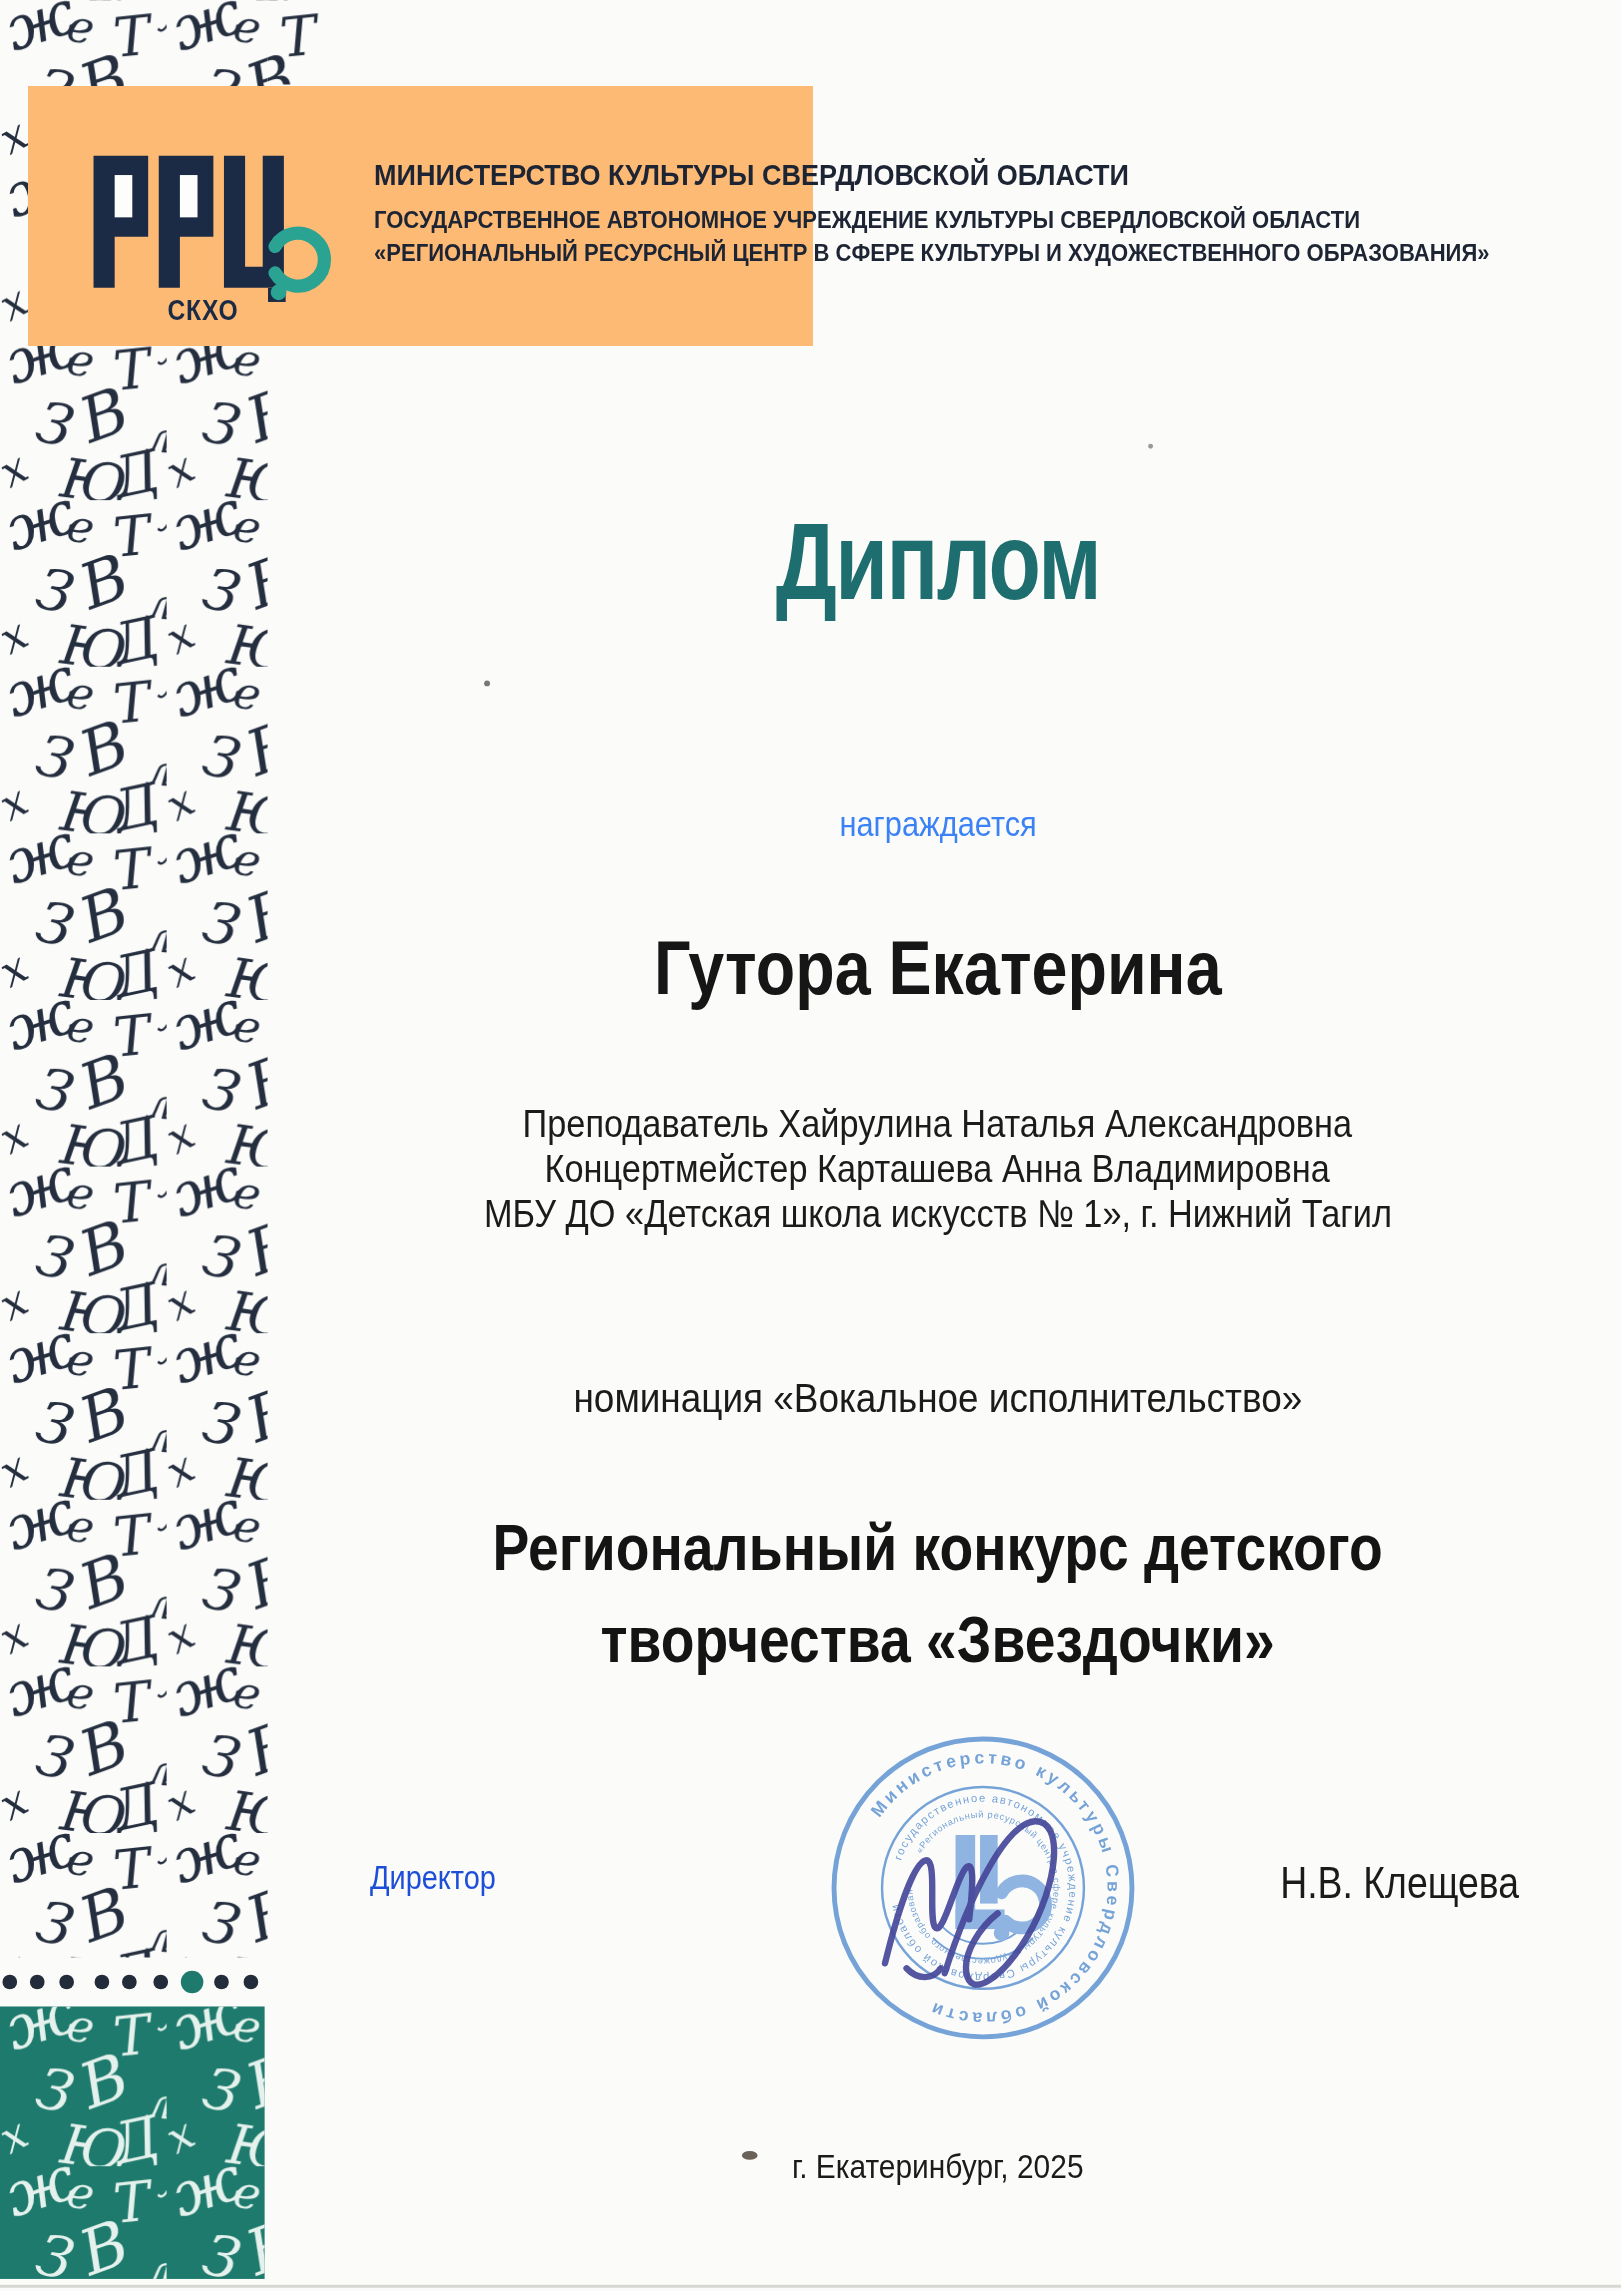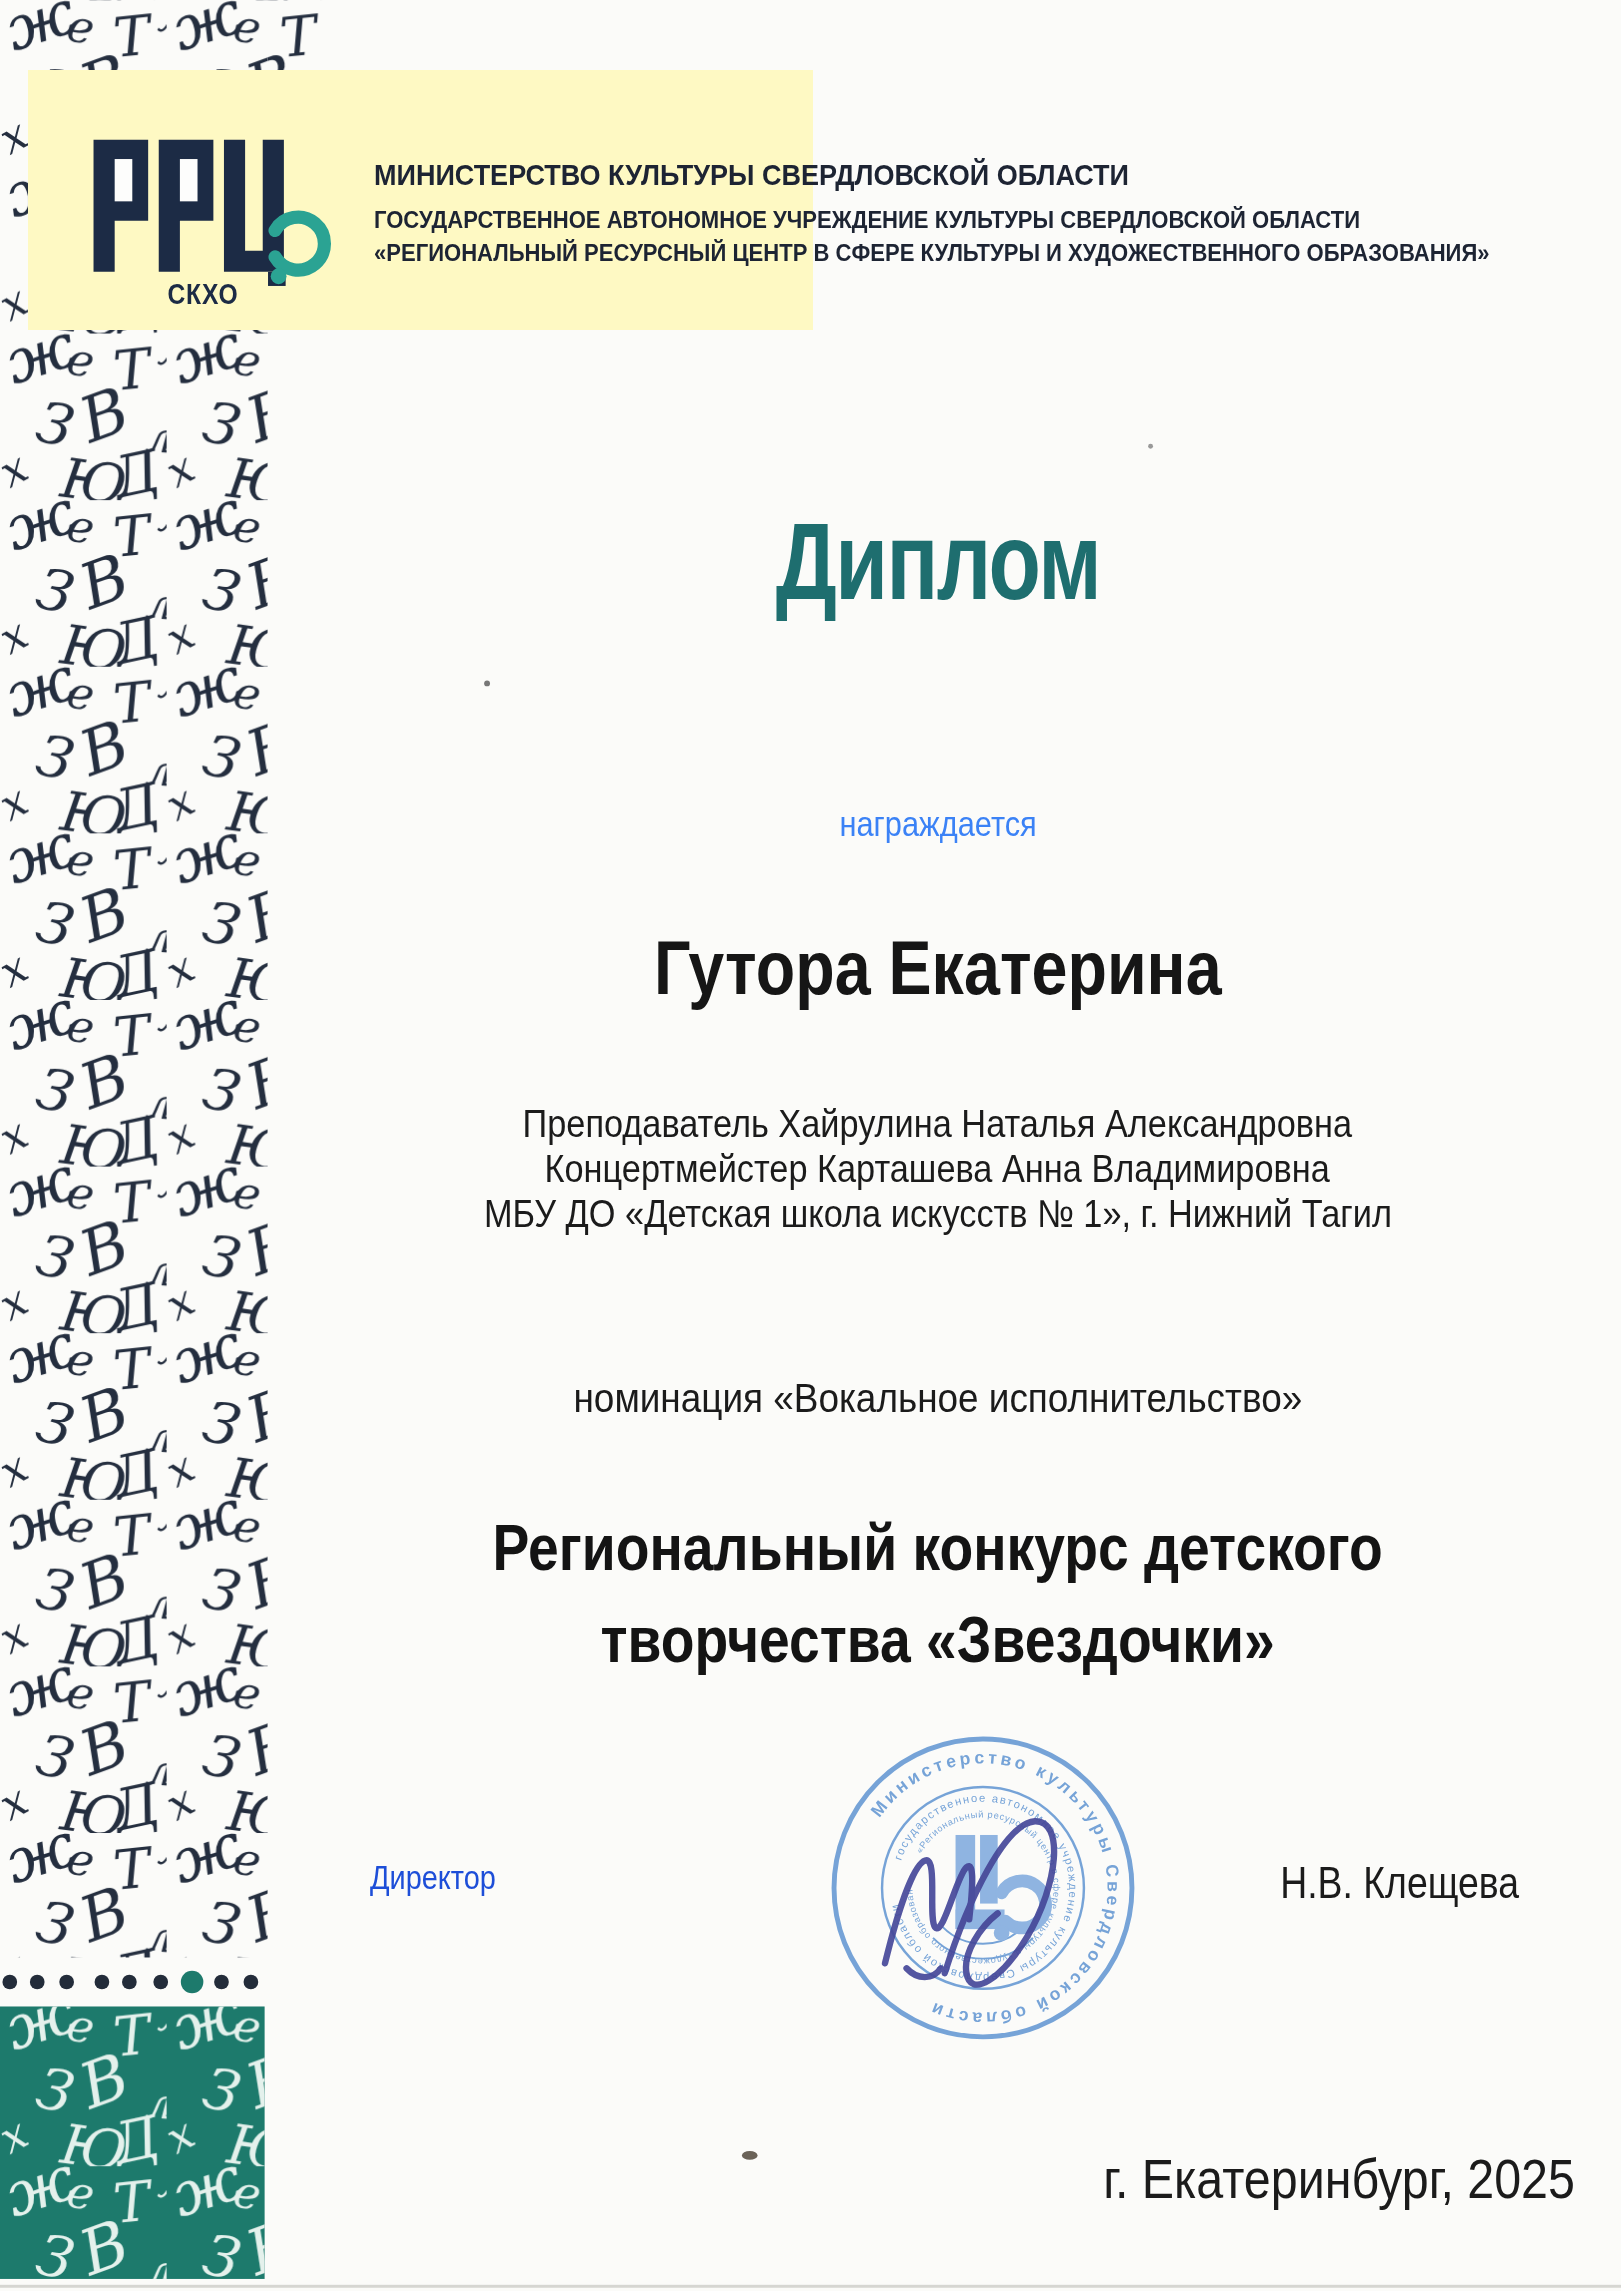--- a/index.html
+++ b/index.html
@@ -2,21 +2,21 @@
 <html style="--c-title_teal: #1e6e6f; --c-logo_navy: #1c2b45; --c-logo_teal: #2ba393; --c-pattern_navy: #242e3f; --c-band_teal: #1d7a6c; --c-stamp_blue: #6f9fd6; --c-stamp_mark_blue: #8ab1e0; --c-signature_ink: #3c3e94; --c-text_navy: #1d2433;"><head>
 <meta charset="utf-8">
 <style>
   html,body{margin:0;padding:0;background:#e8e8e6;}
   .page{
     position:relative;width:1621px;height:2292px;margin:0 auto;
     background:#fbfbf9;overflow:hidden;
     font-family:"Liberation Sans",sans-serif;color:#1f1f1f;
   }
   svg.decor{position:absolute;left:0;top:0;z-index:1;}
-  .logo-box{position:absolute;left:28px;top:70px;width:785px;height:260px;background:#fef9c3;z-index:2;}
+  .logo-box{position:absolute;left:28px;top:86px;width:785px;height:260px;background:#fdba74;z-index:2;}
   .logo-svg{position:absolute;left:62px;top:69px;}
   .logo-sub{
     position:absolute;left:116px;top:208px;width:118px;text-align:center;
     font-weight:bold;font-size:29px;color:var(--c-logo_navy,#1c2b45);letter-spacing:1px;
     transform:scaleX(.85);transform-origin:center;
   }
   .org{position:absolute;z-index:3;color:var(--c-text_navy,#1d2433);font-weight:bold;white-space:nowrap;}
   .condL{display:inline-block;transform:scaleX(.9);transform-origin:left center;white-space:nowrap;}
   .org1{left:374px;top:158px;font-size:30px;}
   .org2{left:374px;top:206px;font-size:24.5px;}
@@ -34,21 +34,21 @@
   .details{top:1073px;line-height:45px;font-size:39px;color:#1b1b1b;}
   .details .cx{--sx:.88;}
   .nomination{top:1347px;font-size:41px;color:#1b1b1b;}
   .nomination .cx{--sx:.9;}
   .competition{top:1474px;line-height:92px;font-size:65px;font-weight:bold;color:#141414;}
   .competition .cx{--sx:.85;}
   .director{position:absolute;left:370px;top:1858px;font-size:34px;color:#1d4ed8;z-index:3;}
   .director .condL{transform:scaleX(.85);}
   .signer{position:absolute;right:102px;top:1858px;font-size:44px;color:#1b1b1b;z-index:3;}
   .signer .condL{transform:scaleX(.85);transform-origin:right center;}
-  .cityyear{top:2119px;font-size:55px;color:#1b1b1b;text-align:right;}
+  .cityyear{top:2119px;font-size:34px;color:#1b1b1b;}
   .cityyear .cx{--sx:.88;}
 </style>
 </head>
 <body>
 
 <div class="page">
 
   <svg class="decor" width="1621" height="2292" viewBox="0 0 1654 2338">
     <defs>
       <pattern id="patDark" width="170" height="170" patternUnits="userSpaceOnUse">

